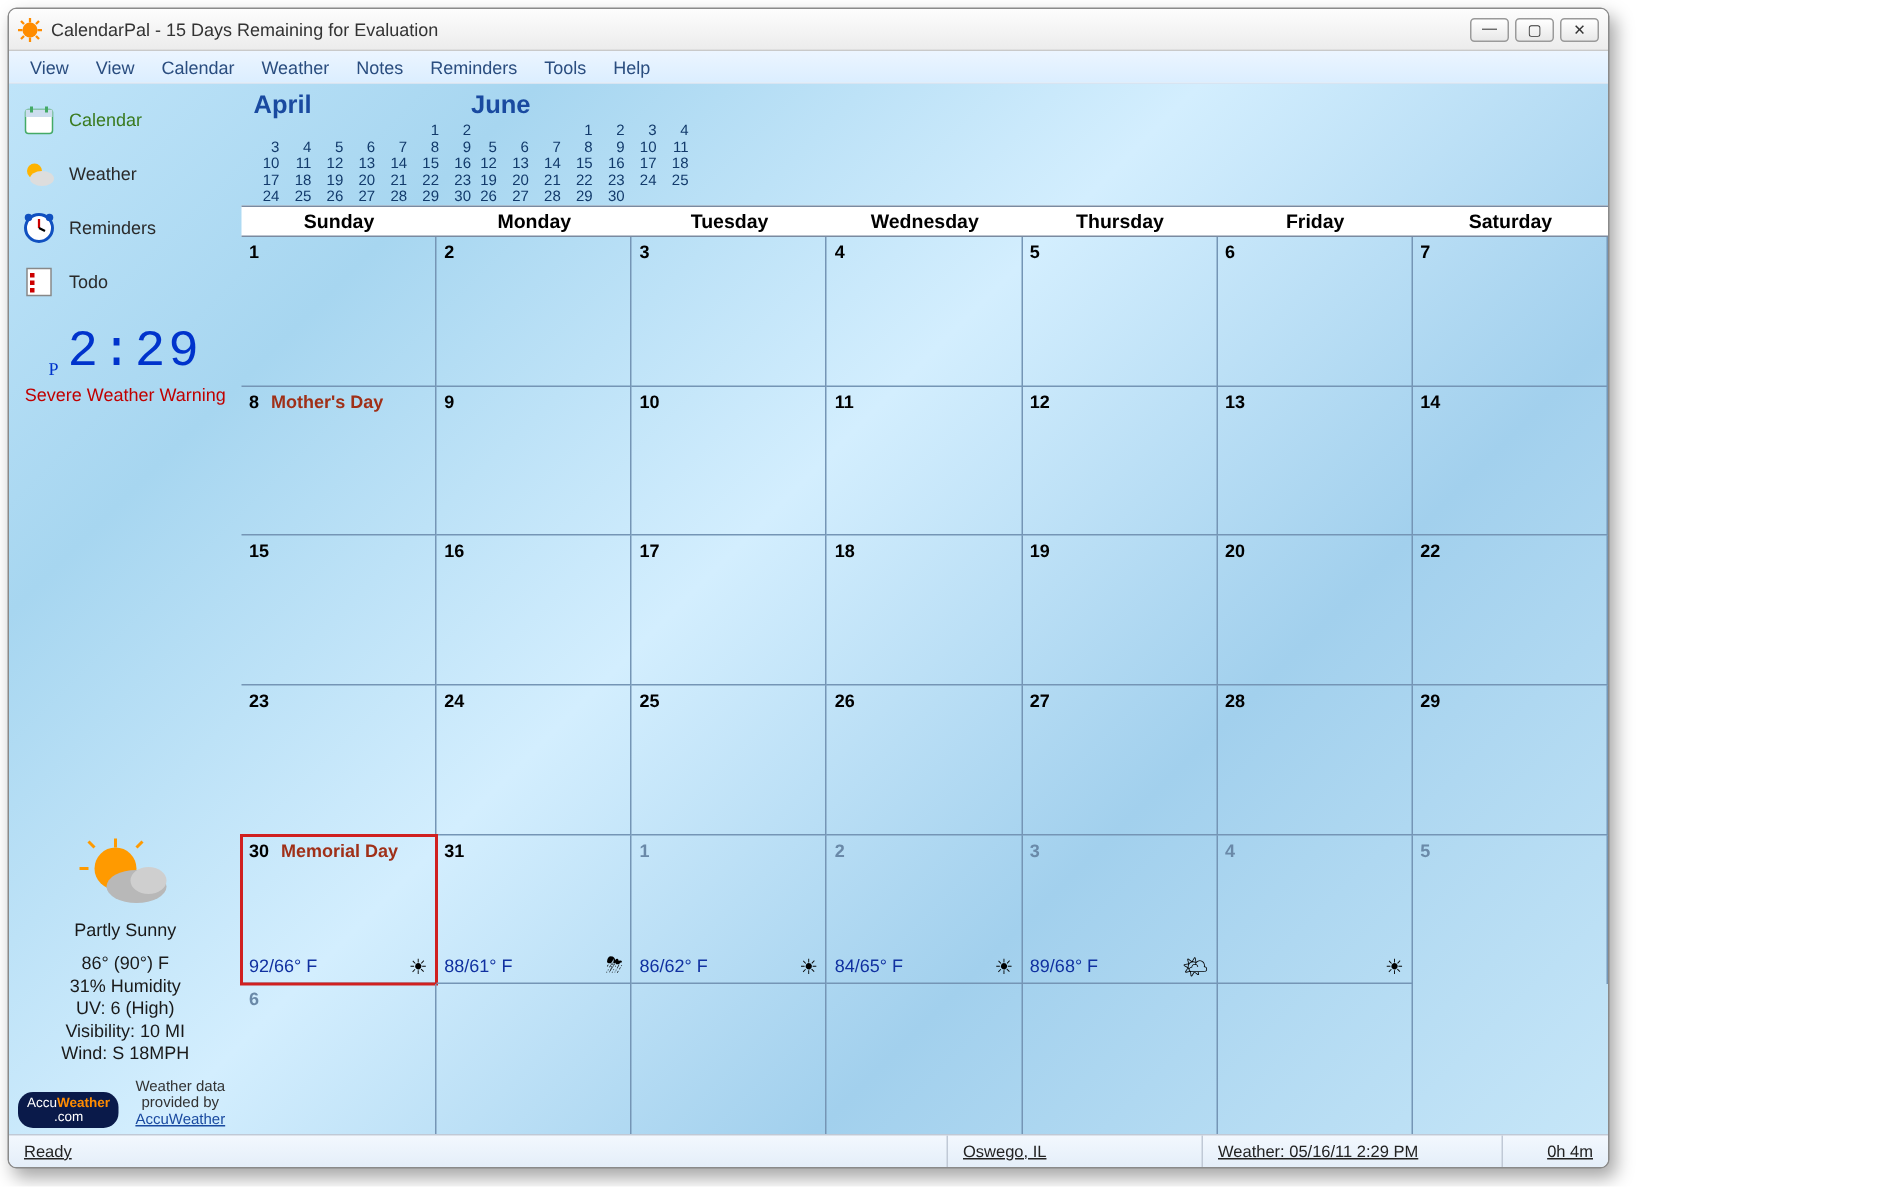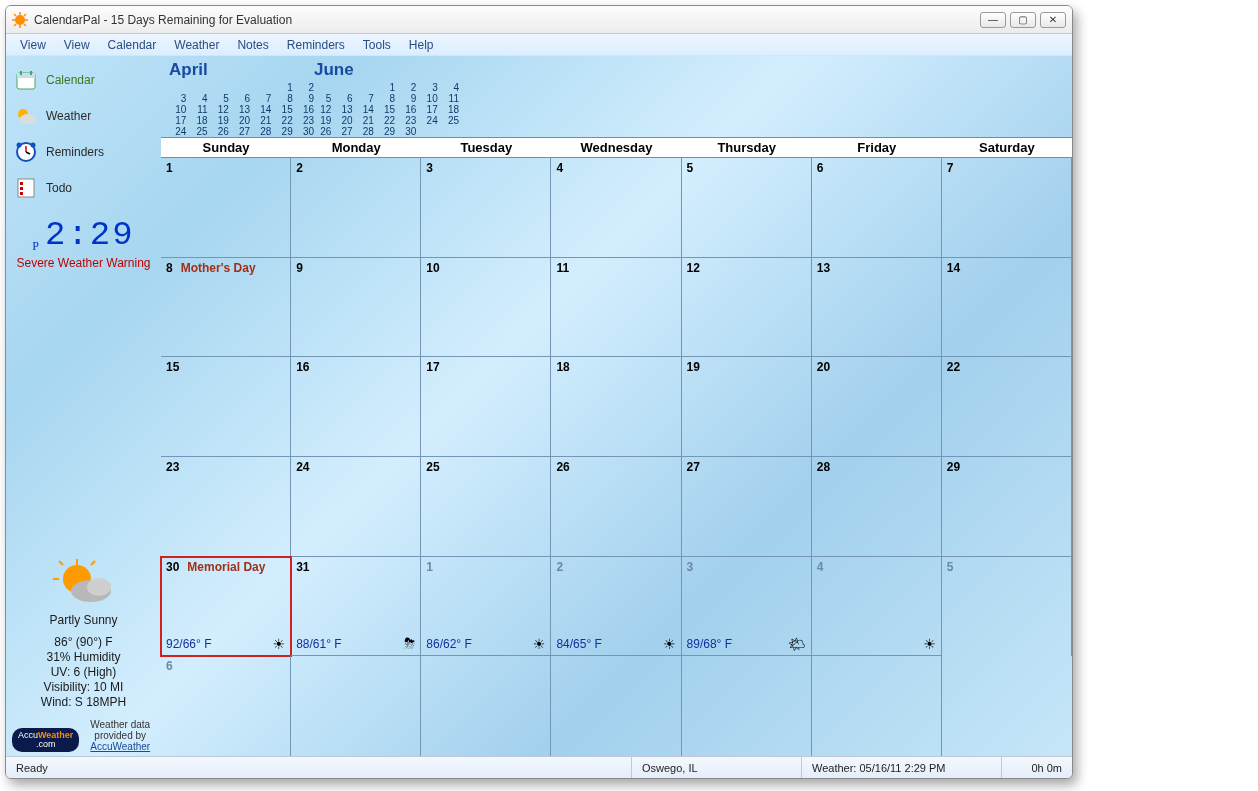--- a/index.html
+++ b/index.html
@@ -42,21 +42,21 @@
 .cell { border-right:1px solid #7595b5; border-bottom:1px solid #7595b5; padding:3px 5px; position:relative; font-size:12px; color:#000; display:flex; flex-direction:column; }
 .cell .num { font-weight:bold; }
 .cell.lastrow { border-bottom:none; }
 .cell .num.gray { color:#6a89a8; }
 .cell .ev { color:#a03018; margin-left:8px; font-weight:bold; }
 .cell.today { outline:2px solid #d02020; outline-offset:-1px; }
 .cell .fc { margin-top:auto; display:flex; align-items:center; justify-content:space-between; }
 .cell .fc .t { color:#1030a0; font-size:12px; }
 .cell .fc .wi { font-size:14px; }
 .statusbar { height:22px; border-top:1px solid #c0c9d6; background:linear-gradient(#f3f8fe,#e4eef9); display:flex; align-items:center; font-size:11px; color:#222; }
-.statusbar .seg { padding:0 10px; border-right:1px solid #c0c9d6; height:100%; display:flex; align-items:center; }
+.statusbar .seg { padding:0 10px; border-right:1px solid #c0c9d6; height:100%; display:flex; align-items:center;text-decoration:underline; }
 .statusbar .seg:last-child { border-right:none; }
 .statusbar .flex { flex:1; }
 svg { display:block; }
 </style>
 </head>
 <body>
 
 <div class="window">
   <div class="titlebar">
     <span class="ticon">
@@ -413,15 +413,15 @@
             <div><span class="num"></span></div>
           </div>
         </div>
     </div>
   </div>
 
   <div class="statusbar">
     <div class="seg flex">Ready</div>
     <div class="seg" style="min-width:170px">Oswego, IL</div>
     <div class="seg" style="min-width:200px">Weather: 05/16/11 2:29 PM</div>
-    <div class="seg" style="min-width:70px;text-align:right;justify-content:flex-end">0h 0m</div>
+    <div class="seg" style="min-width:70px;text-align:right;justify-content:flex-end">0h 4m</div>
   </div>
 </div>
 
 </body></html>

